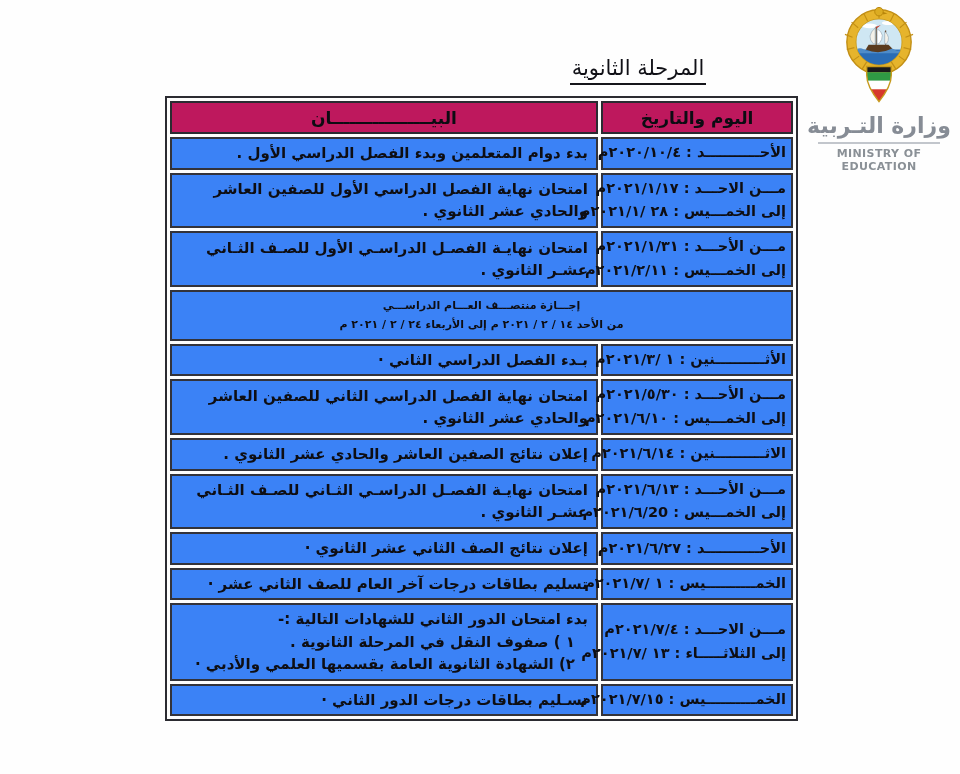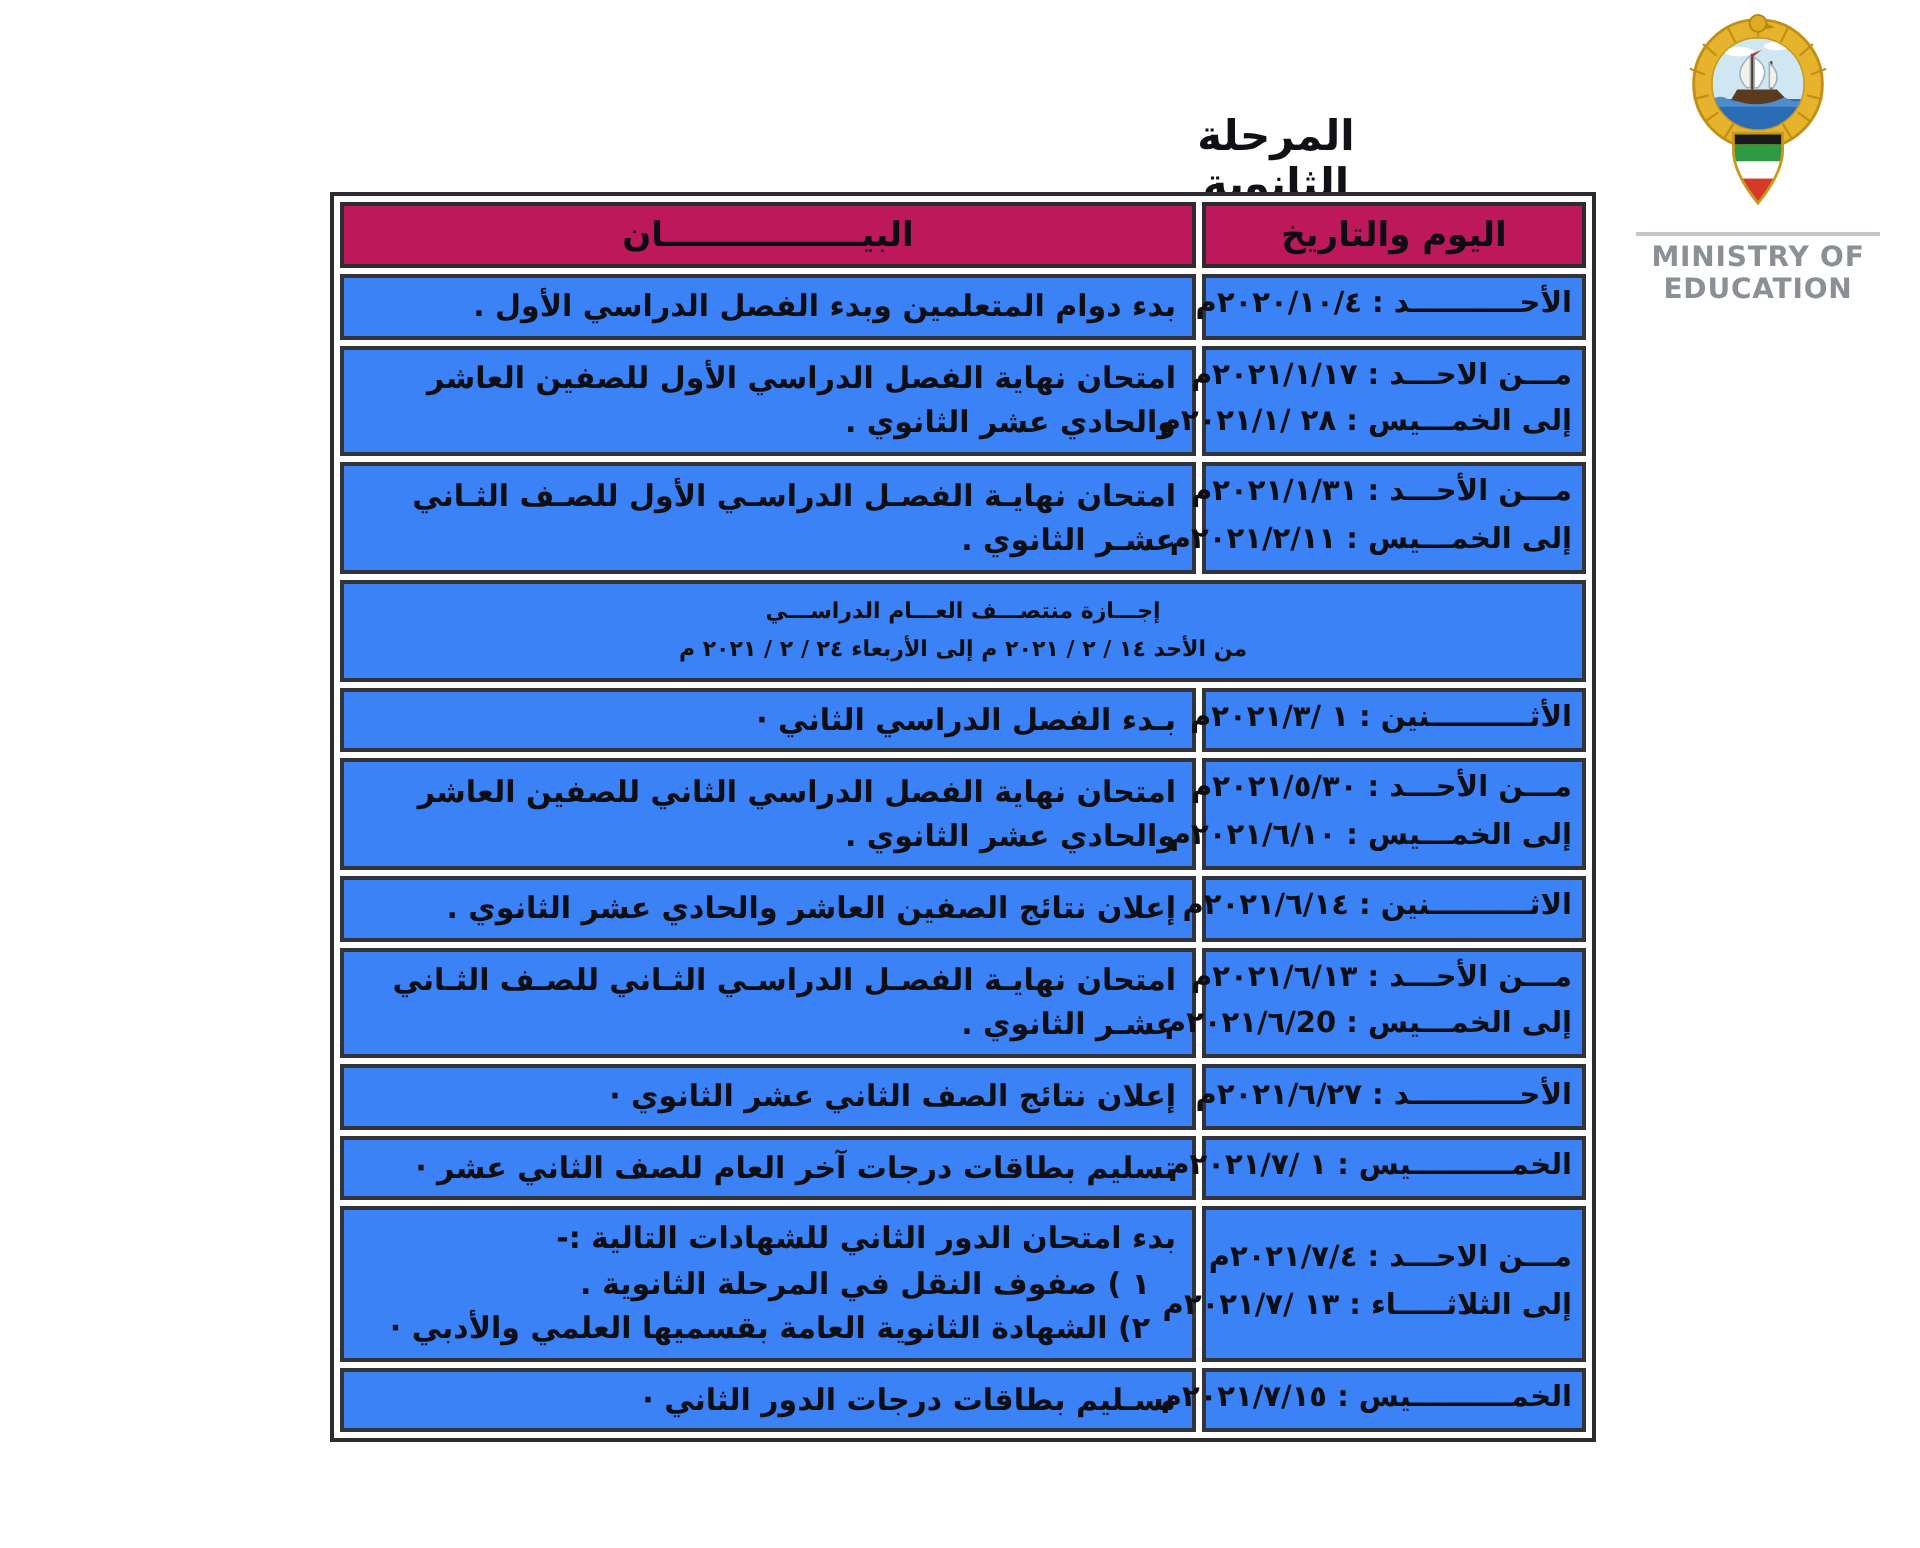--- a/index.html
+++ b/index.html
@@ -4,25 +4,25 @@
 <style>
   html,body{margin:0;padding:0;width:960px;height:774px;overflow:hidden;background:#ffffff;}
   body{font-family:"DejaVu Sans", sans-serif;color:#0e0e13;}
   .sheet{position:relative;width:960px;height:774px;background:#fefefe;overflow:hidden;}
 
   
   .logo-block{position:absolute;top:6px;right:2px;width:158px;text-align:center;}
   .emblem{display:block;margin:0 auto;}
   .ministry-ar{direction:rtl;font-size:22px;font-weight:bold;color:#868c95;line-height:1.1;margin-top:2px;}
   .ministry-divider{width:122px;height:0;border-top:2px solid #c2c6cc;margin:4px auto 3px auto;}
-  .ministry-en{font-size:14px;font-weight:bold;color:#8a9096;letter-spacing:0.4px;}
+  .ministry-en{font-size:11px;font-weight:bold;color:#8a9096;letter-spacing:0.4px;}
 
   
   .page-title{position:absolute;top:56px;left:566px;width:144px;text-align:center;direction:rtl;}
-  .page-title span{display:inline-block;font-size:21px;font-weight:bold;color:#101016;border-bottom:2px solid #15151a;padding:0 2px 3px 2px;}
+  .page-title span{display:inline-block;font-size:21px;font-weight:normal;color:#101016;border-bottom:2px solid #15151a;padding:0 2px 3px 2px;}
 
   
   table.schedule{position:absolute;top:96px;left:165px;width:633px;direction:rtl;
     border-collapse:separate;border-spacing:3px;border:2px solid #2b2b31;background:#fdfdfc;table-layout:fixed;}
   th{background:#be185d;border:2px solid #2b2b31;font-size:17px;font-weight:bold;color:#0c0c12;height:27px;padding:1px 4px;}
   td{border:2px solid #33333a;vertical-align:middle;background:#3b82f6;}
   .date-cell{font-size:14.5px;font-weight:bold;text-align:right;padding:2px 5px;line-height:1.65;white-space:nowrap;}
   .desc-cell{font-size:15px;font-weight:bold;text-align:right;padding:3px 8px;line-height:1.5;}
   .desc-cell .line + .line{padding-right:13px;}
   .merged-cell{text-align:center;font-size:11px;font-weight:bold;padding:4px 6px;line-height:1.75;}
@@ -82,20 +82,21 @@
       </g>
 
       <g clip-path="url(#shieldClip)">
         <rect x="37" y="64" width="26" height="6" fill="#1a1a1a"></rect>
         <rect x="37" y="70" width="26" height="9" fill="#2f9a44"></rect>
         <rect x="37" y="79" width="26" height="9" fill="#ffffff"></rect>
         <rect x="37" y="88" width="26" height="14" fill="#d6382c"></rect>
       </g>
       <path d="M37 64 L63 64 L63 73 Q63 85 50 101 Q37 85 37 73 Z" fill="none" stroke="#c79a1d" stroke-width="1.5"></path>
     </svg>
+    <div class="ministry-ar">وزارة التـربية</div>
     <div class="ministry-divider"></div>
     <div class="ministry-en">MINISTRY OF EDUCATION</div>
   </div>
 
   <div class="page-title">
     <span>المرحلة الثانوية</span>
   </div>
 
   <table class="schedule">
     <colgroup>

